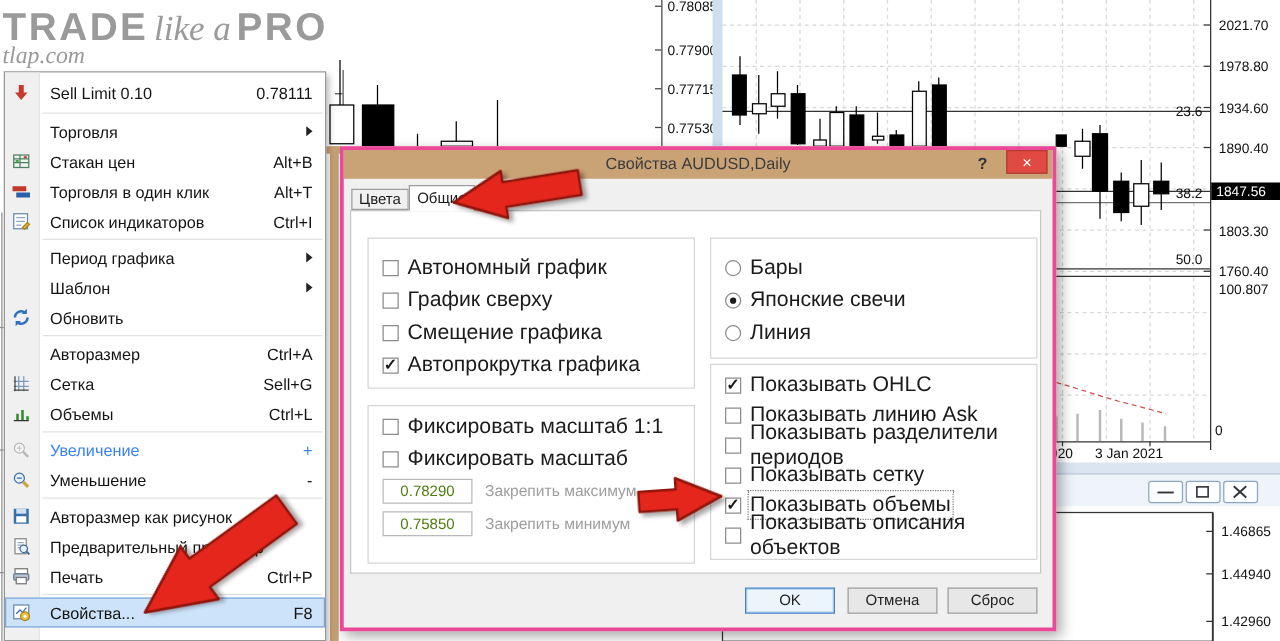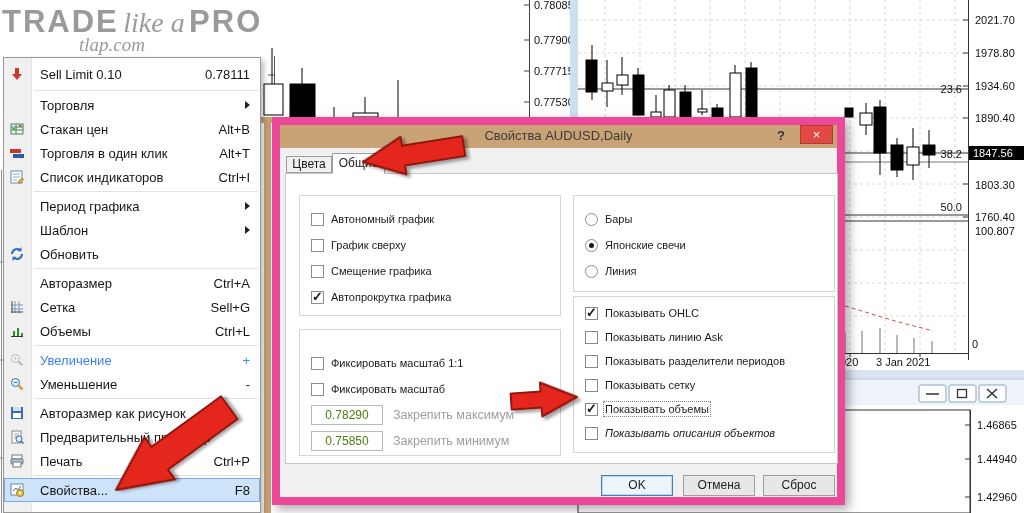--- a/index.html
+++ b/index.html
@@ -5,21 +5,21 @@
   html,body{margin:0;padding:0;background:#fff;}
   .canvas{position:relative;width:1024px;height:513px;overflow:hidden;background:#fff;
           font-family:"Liberation Sans",sans-serif;}
   svg text{font-family:"Liberation Sans",sans-serif;}
 
   
   .logo{position:absolute;left:2px;top:4px;width:252px;z-index:2;color:#9a9a9a;}
   .logorow{white-space:nowrap;}
   .brand{font-weight:bold;font-size:31px;letter-spacing:2px;color:#9a9a9a;}
   .brandmid{font-style:italic;font-family:"Liberation Serif",serif;font-size:28px;color:#9a9a9a;}
-  .site{font-style:italic;font-family:"Liberation Serif",serif;font-size:19px;text-align:center;
+  .site{font-style:italic;font-family:"Liberation Serif",serif;font-size:19px;
         width:220px;margin-top:-6px;color:#9a9a9a;}
 
   
   .menu{position:absolute;left:3px;top:57px;width:258px;height:456px;background:#fff;
         border:1px solid #979797;box-shadow:3px 3px 5px rgba(0,0,0,.25);z-index:10;
         font-size:13px;color:#151515;padding-top:2px;box-sizing:border-box;}
   .menu .gutter{position:absolute;left:0;top:0;bottom:0;width:27px;background:#f0f0f0;
         border-right:1px solid #e4e4e4;}
   .mi{position:relative;height:24px;display:flex;align-items:center;
       padding-left:36px;padding-right:10px;box-sizing:border-box;}
@@ -29,37 +29,37 @@
   .mi.disabled{color:#3b82f6;}
   .mi.selected{background:#cde3f9;outline:1px solid #7fa9da;outline-offset:-1px;}
   .ic{position:absolute;left:5px;top:50%;margin-top:-8px;width:16px;height:16px;}
   .mi.first .ic{margin-top:-8px;}
   .subarrow{margin-left:auto;width:0;height:0;border-top:4px solid transparent;
             border-bottom:4px solid transparent;border-left:5px solid #222;}
   .msep{height:1px;background:#e2e2e2;margin:2px 2px 2px 30px;}
 
   
   .dialog{position:absolute;left:272px;top:117px;width:573px;height:388px;z-index:20;
-          border:8px solid #ec4899;background:#f0f0f0;box-sizing:border-box;
+          border:3px solid #ec4899;background:#f0f0f0;box-sizing:border-box;
           box-shadow:4px 4px 10px rgba(0,0,0,.35);font-size:13px;color:#1b1b1b;}
   .titlebar{position:absolute;left:0;top:0;right:0;height:23px;background:#c9a276;}
   .dtitle{position:absolute;left:0;right:0;top:3px;text-align:center;font-size:13px;color:#3c3c3c;}
   .helpbtn{position:absolute;right:47px;top:2px;width:18px;height:18px;text-align:center;
            font-weight:bold;color:#333;font-size:13px;line-height:18px;}
   .closebtn{position:absolute;right:4px;top:0px;width:33px;height:19px;background:#e04a42;
             border:1px solid #b23b34;color:#fff;text-align:center;line-height:17px;
             font-size:13px;box-sizing:border-box;}
   .tab{position:absolute;box-sizing:border-box;border:1px solid #9d9d9d;text-align:center;
        font-size:12px;line-height:18px;}
   .tab.inactive{left:6px;top:31px;width:46px;height:17px;background:#f0f0f0;line-height:15px;}
   .tab.active{left:52px;top:28px;width:53px;height:21px;background:#fff;border-bottom:1px solid #fff;z-index:3;}
   .page{position:absolute;left:5px;top:48px;width:553px;height:291px;background:#fff;
         border:1px solid #c6c6c6;box-sizing:border-box;z-index:2;}
   .gbox{position:absolute;border:1px solid #d6d6d6;background:#fff;box-sizing:border-box;z-index:4;}
-  .row{display:flex;align-items:center;height:26px;padding-left:11px;font-size:11px;color:#1b1b1b;}
+  .row{display:flex;align-items:center;height:26px;padding-left:11px;font-size:17px;color:#1b1b1b;}
   .cb{flex:none;width:13px;height:13px;background:#fff;border:1px solid #8c8c8c;
       margin-right:7px;position:relative;box-sizing:border-box;}
   .cb.checked::after{content:"\2713";position:absolute;left:0px;top:-3px;font-size:13px;
       font-weight:bold;color:#1a1a1a;}
   .rb{flex:none;width:13px;height:13px;background:#fff;border:1px solid #8c8c8c;border-radius:50%;
       margin-right:7px;position:relative;box-sizing:border-box;}
   .rb.checked::after{content:"";position:absolute;left:3px;top:3px;width:5px;height:5px;
       border-radius:50%;background:#1a1a1a;}
   .focuslab{outline:1px dotted #808080;outline-offset:1px;}
   .inrow{display:flex;align-items:center;height:26px;padding-left:11px;}
@@ -468,21 +468,21 @@
       <div class="row">
         <span class="cb"></span>
         <span>Смещение графика</span>
       </div>
       <div class="row">
         <span class="cb checked"></span>
         <span>Автопрокрутка графика</span>
       </div>
     </div>
 
-    <div class="gbox" style="left:19px;top:204px;width:262px;height:127px;padding-top:20px;">
+    <div class="gbox" style="left:19px;top:204px;width:262px;height:127px;padding-top:3px;">
       <div class="row">
         <span class="cb"></span>
         <span>Фиксировать масштаб 1:1</span>
       </div>
       <div class="row">
         <span class="cb"></span>
         <span>Фиксировать масштаб</span>
       </div>
       <div class="inrow">
         <input class="numinput" disabled="" value="0.78290" style="">
@@ -523,21 +523,21 @@
         <span>Показывать разделители периодов</span>
       </div>
       <div class="row" style="height:24px;">
         <span class="cb"></span>
         <span>Показывать сетку</span>
       </div>
       <div class="row" style="height:24px;">
         <span class="cb checked"></span>
         <span class="focuslab">Показывать объемы</span>
       </div>
-      <div class="row" style="height:24px;font-style:italic;">
+      <div class="row" style="height:24px;">
         <span class="cb"></span>
         <span>Показывать описания объектов</span>
       </div>
     </div>
 
     <div class="btn default" style="left:321px;top:350px;">OK</div>
     <div class="btn" style="left:403px;top:350px;">Отмена</div>
     <div class="btn" style="left:483px;top:350px;">Сброс</div>
   </div>
 

